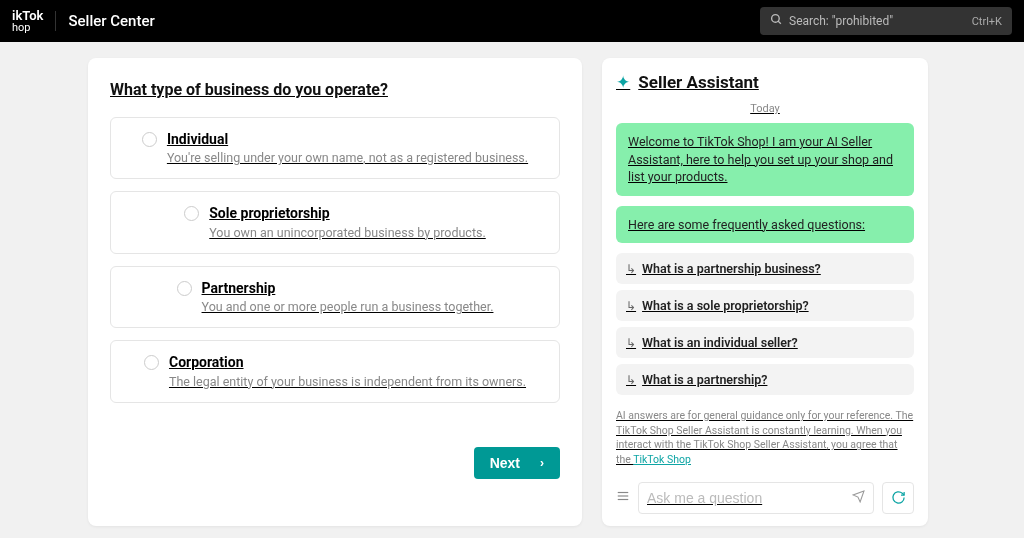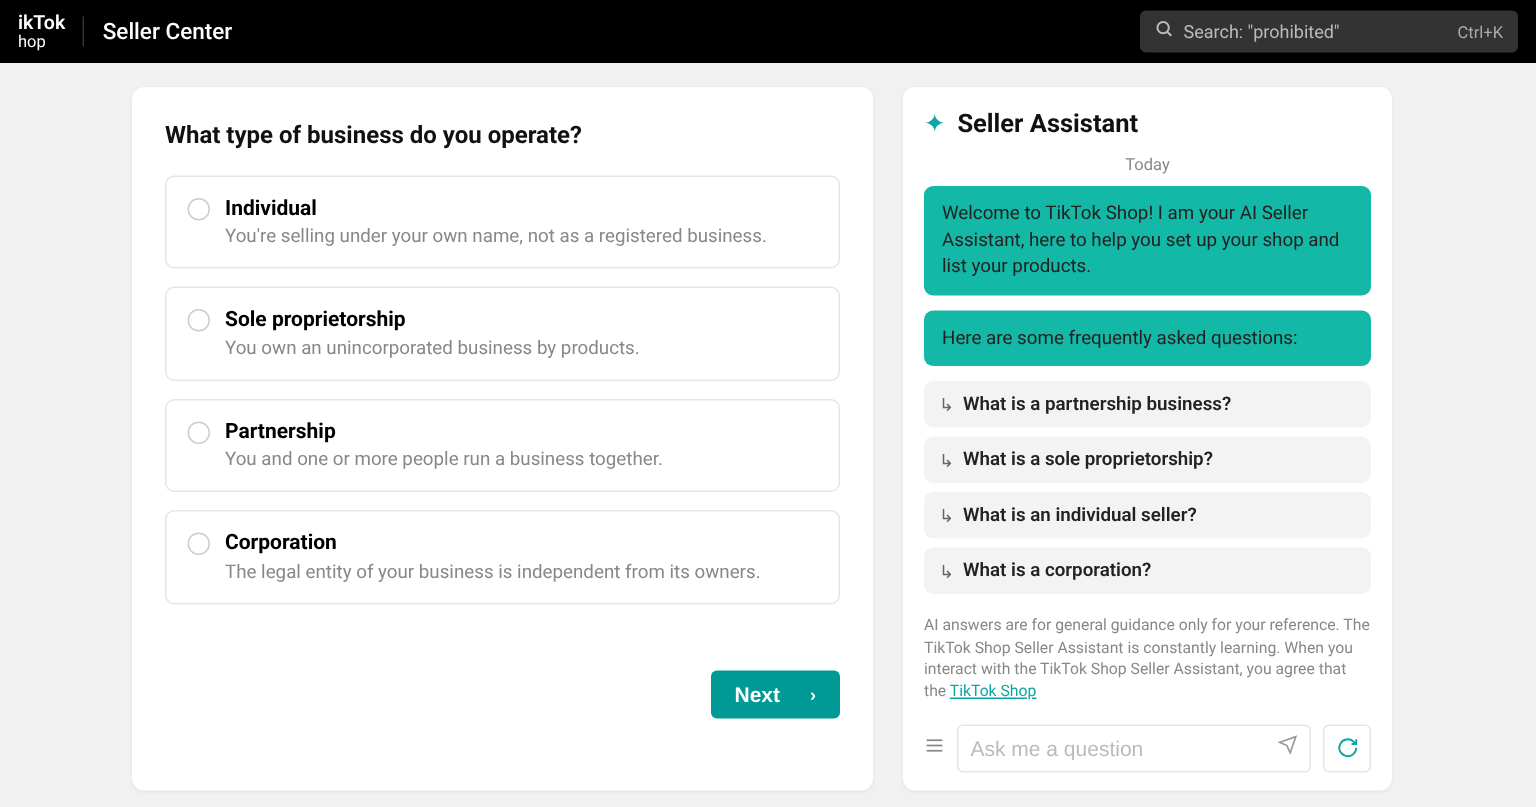--- a/index.html
+++ b/index.html
@@ -49,20 +49,21 @@
       color: #bbb;
       font-size: 12px;
     }
     .searchbar .mag { margin-right: 6px; font-size: 13px; }
     .searchbar .shortcut { margin-left: auto; font-size: 11px; color: #aaa; }
 
     .content {
       display: flex;
       gap: 20px;
       padding: 16px 88px 0 88px;
+      text-decoration: underline;
     }
 
     .card-left {
       background: #fff;
       border-radius: 8px;
       width: 494px;
       padding: 22px 22px 18px 22px;
       box-shadow: 0 1px 3px rgba(0,0,0,0.06);
     }
     .question-title {
@@ -72,20 +73,21 @@
       color: #111;
     }
     .option {
       border: 1px solid #e5e5e5;
       border-radius: 6px;
       padding: 12px 14px;
       margin-bottom: 12px;
       display: flex;
       align-items: flex-start;
       cursor: pointer;
+      justify-content: center;
     }
     .radio {
       width: 15px;
       height: 15px;
       border: 1.5px solid #ccc;
       border-radius: 50%;
       margin-right: 10px;
       margin-top: 2px;
       flex-shrink: 0;
     }
@@ -143,21 +145,21 @@
       font-weight: 700;
       color: #111;
     }
     .date-label {
       font-size: 11px;
       color: #888;
       text-align: center;
       margin-bottom: 8px;
     }
     .bubble {
-      background: #14b8a6;
+      background: #86efac;
       border-radius: 6px;
       padding: 10px 12px;
       font-size: 12.5px;
       color: #222;
       margin-bottom: 10px;
       line-height: 1.4;
     }
     .faq-row {
       background: #f3f3f3;
       border-radius: 6px;
@@ -320,21 +322,21 @@
     <div class="faq-row">
       <span class="arrow-ic">↳</span>
       <span>What is a sole proprietorship?</span>
     </div>
     <div class="faq-row">
       <span class="arrow-ic">↳</span>
       <span>What is an individual seller?</span>
     </div>
     <div class="faq-row">
       <span class="arrow-ic">↳</span>
-      <span>What is a corporation?</span>
+      <span>What is a partnership?</span>
     </div>
 
     <div class="disclaimer">
       <span>AI answers are for general guidance only for your reference. The TikTok Shop Seller Assistant is constantly learning. When you interact with the TikTok Shop Seller Assistant, you agree that the </span><span class="link">TikTok Shop</span>
     </div>
 
     <div class="input-row">
       <span class="menu-ic">
         <svg width="14" height="14" viewBox="0 0 24 24" fill="none" stroke="#888" stroke-width="2">
             <line x1="3" y1="6" x2="21" y2="6"></line>

